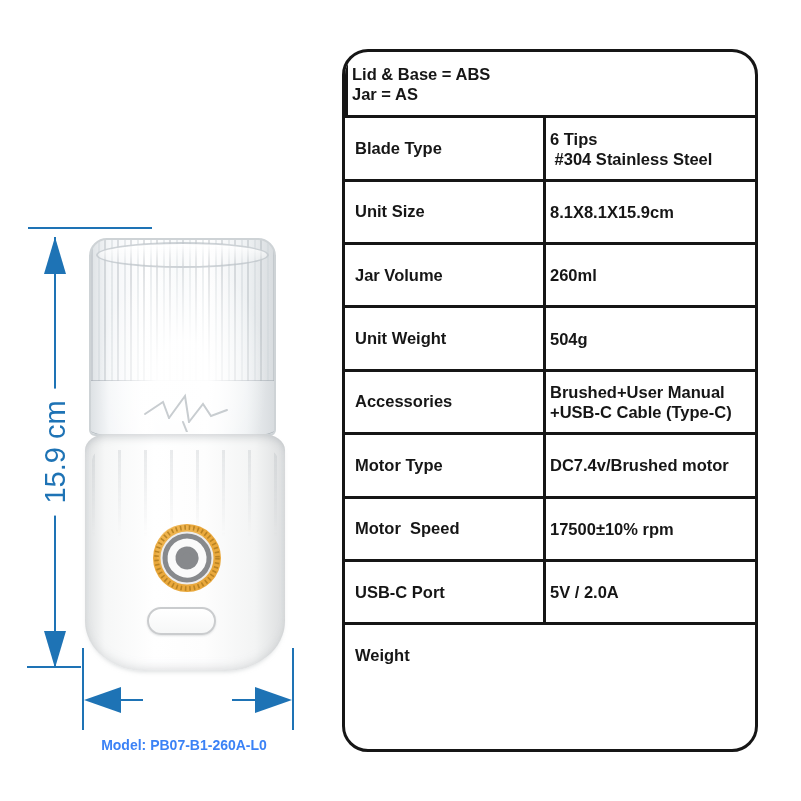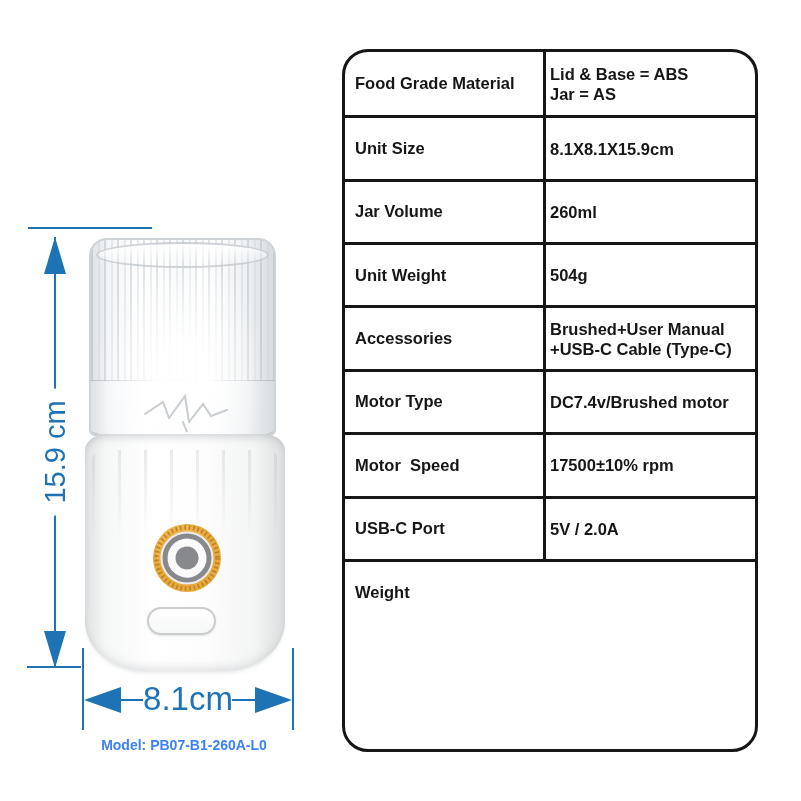--- a/index.html
+++ b/index.html
@@ -149,33 +149,38 @@
   <div class="tri arrow-up"></div>
   <div class="tri arrow-down"></div>
   <div class="height-label">15.9 cm</div>
 
   <div class="dim ext-left"></div>
   <div class="dim ext-right"></div>
   <div class="tri arrow-left"></div>
   <div class="tri arrow-right"></div>
   <div class="dim wline-left"></div>
   <div class="dim wline-right"></div>
-  <div class="width-label">8.1cm</div>
 
   <div class="model-label">Model: PB07-B1-260A-L0</div>
 
   <div class="spec-table">
   <div class="spec-row">
-    <div class="cell label-cell">Food Grade Material</div>
     <div class="cell value-cell">
           <div class="vline">Lid &amp; Base = ABS</div>
           <div class="vline">Jar = AS</div>
         </div>
   </div>
 
+  <div class="spec-row">
+    <div class="cell label-cell">Blade Type</div>
+    <div class="cell value-cell">
+          <div class="vline">6 Tips</div>
+          <div class="vline"> #304 Stainless Steel</div>
+        </div>
+  </div>
 
   <div class="spec-row">
     <div class="cell label-cell">Unit Size</div>
     <div class="cell value-cell">
           <div class="vline">8.1X8.1X15.9cm</div>
         </div>
   </div>
 
   <div class="spec-row">
     <div class="cell label-cell">Jar Volume</div>

